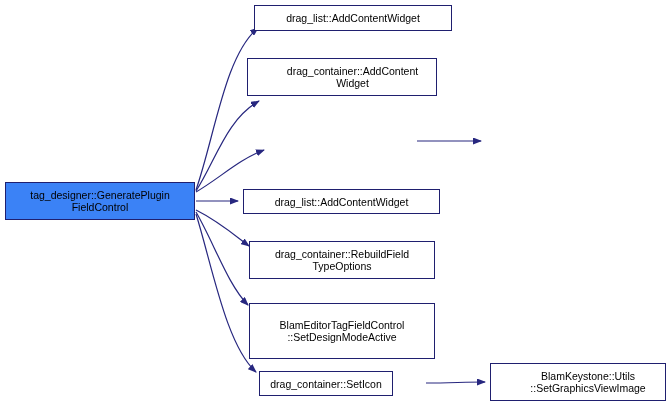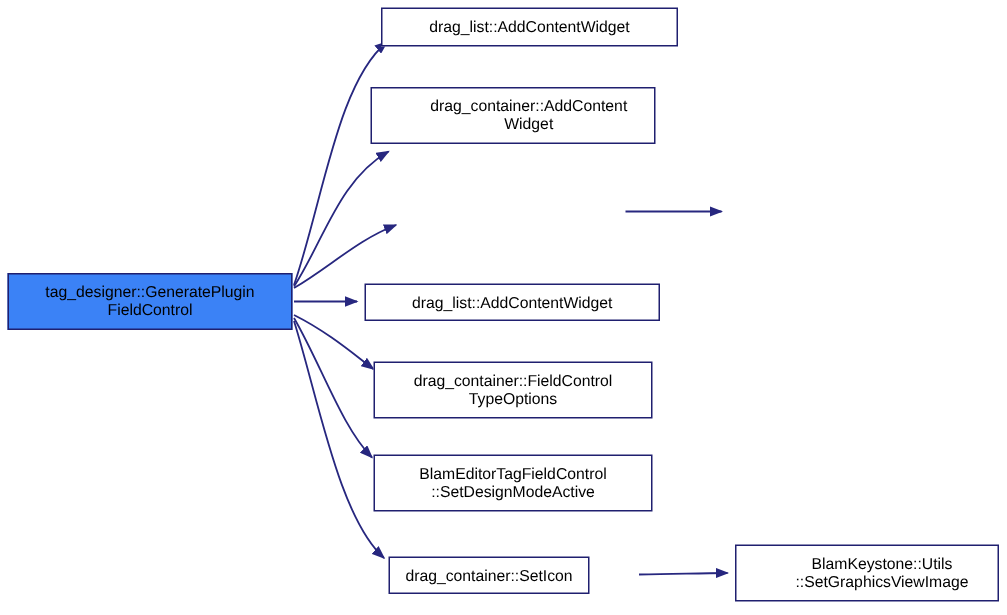--- a/index.html
+++ b/index.html
@@ -58,23 +58,23 @@
 
   <div class="node" style="left:243px;top:5px;width:198px;height:26px;margin-left:11px;">drag_list::AddContentWidget</div>
 
   <div class="node" style="left:247px;top:58px;width:190px;height:38px;padding-left:21px;">drag_container::AddContent
 Widget</div>
 
 
 
   <div class="node" style="left:243px;top:189px;width:197px;height:25px;">drag_list::AddContentWidget</div>
 
-  <div class="node" style="left:249px;top:241px;width:186px;height:38px;">drag_container::FieldControl
+  <div class="node" style="left:249px;top:241px;width:186px;height:38px;">drag_container::RebuildField
 TypeOptions</div>
 
-  <div class="node" style="left:249px;top:303px;width:186px;height:38px;">BlamEditorTagFieldControl
+  <div class="node" style="left:249px;top:303px;width:186px;height:56px;">BlamEditorTagFieldControl
 ::SetDesignModeActive</div>
 
   <div class="node" style="left:259px;top:371px;width:134px;height:25px;">drag_container::SetIcon</div>
 
   <div class="node" style="left:490px;top:363px;width:176px;height:38px;padding-left:20px;">BlamKeystone::Utils
 ::SetGraphicsViewImage</div>
 </div>
 
 </body></html>

